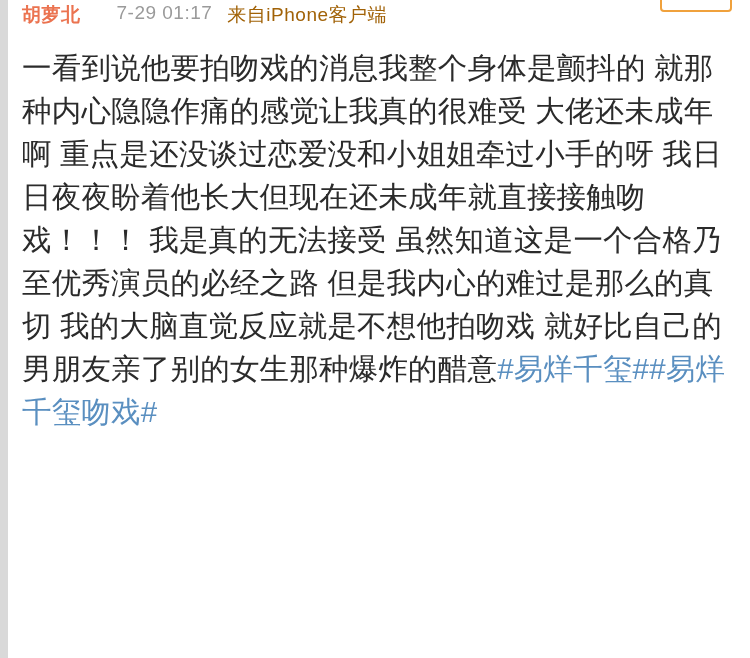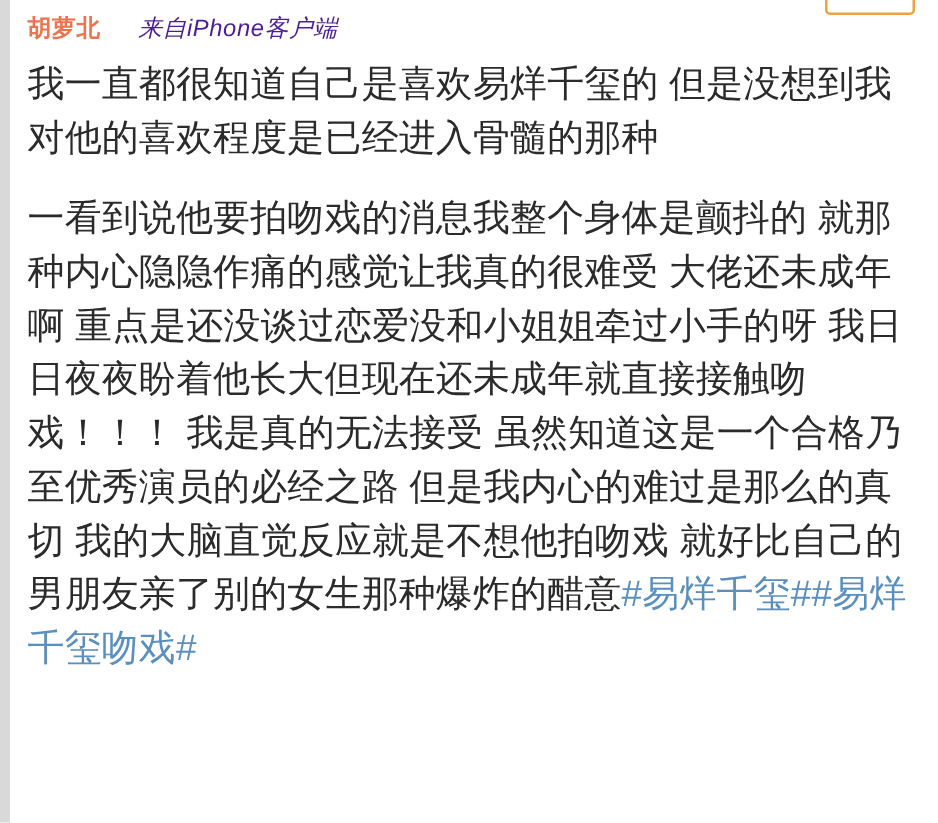--- a/index.html
+++ b/index.html
@@ -40,42 +40,41 @@
     border-radius: 4px;
     box-sizing: border-box;
     background: #ffffff;
   }
   .header {
     position: absolute;
     left: 22px;
     top: 2px;
     height: 34px;
     display: flex;
-    align-items: flex-end;
+    align-items: flex-start;
     gap: 10px;
     white-space: nowrap;
   }
   .username {
     color: #eb7350;
     font-size: 19px;
     font-weight: bold;
     letter-spacing: 0.5px;
   }
   .meta-time {
     color: #9a9a9a;
     font-size: 19px;
     margin-left: 26px;
     letter-spacing: 0.5px;
   }
   .meta-source {
-    color: #4c1d95;
+    color: #a16207;
     font-size: 19px;
-    margin-left: 20px;
+    margin-left: 5px;
     letter-spacing: 0.5px;
-    font-style: italic;
   }
   .post-body {
     position: absolute;
     left: 22px;
     top: 46px;
     width: 706px;
     color: #2b2b2b;
     font-size: 29.5px;
     line-height: 43px;
     letter-spacing: 0.2px;
@@ -94,21 +93,21 @@
 </head>
 <body>
 
 <div class="screen">
 
   <div class="left-rail"></div>
   <div class="top-right-box"></div>
 
   <div class="header">
     <span class="username">胡萝北</span>
+    <span class="meta-time">7-29 01:17</span>
     <span class="meta-source">来自iPhone客户端</span>
   </div>
 
   <div class="post-body">
-    <div class="para">我一直都很知道自己是喜欢易烊千玺的  但是没想到我对他的喜欢程度是已经进入骨髓的那种</div>
     <div class="para"><span>一看到说他要拍吻戏的消息我整个身体是颤抖的 就那种内心隐隐作痛的感觉让我真的很难受 大佬还未成年啊 重点是还没谈过恋爱没和小姐姐牵过小手的呀 我日日夜夜盼着他长大但现在还未成年就直接接触吻戏！！！ 我是真的无法接受 虽然知道这是一个合格乃至优秀演员的必经之路 但是我内心的难过是那么的真切  我的大脑直觉反应就是不想他拍吻戏 就好比自己的男朋友亲了别的女生那种爆炸的醋意</span><span class="hashtag">#易烊千玺#</span><span class="hashtag">#易烊千玺吻戏#</span></div>
   </div>
 
 </div>
 
 </body></html>

